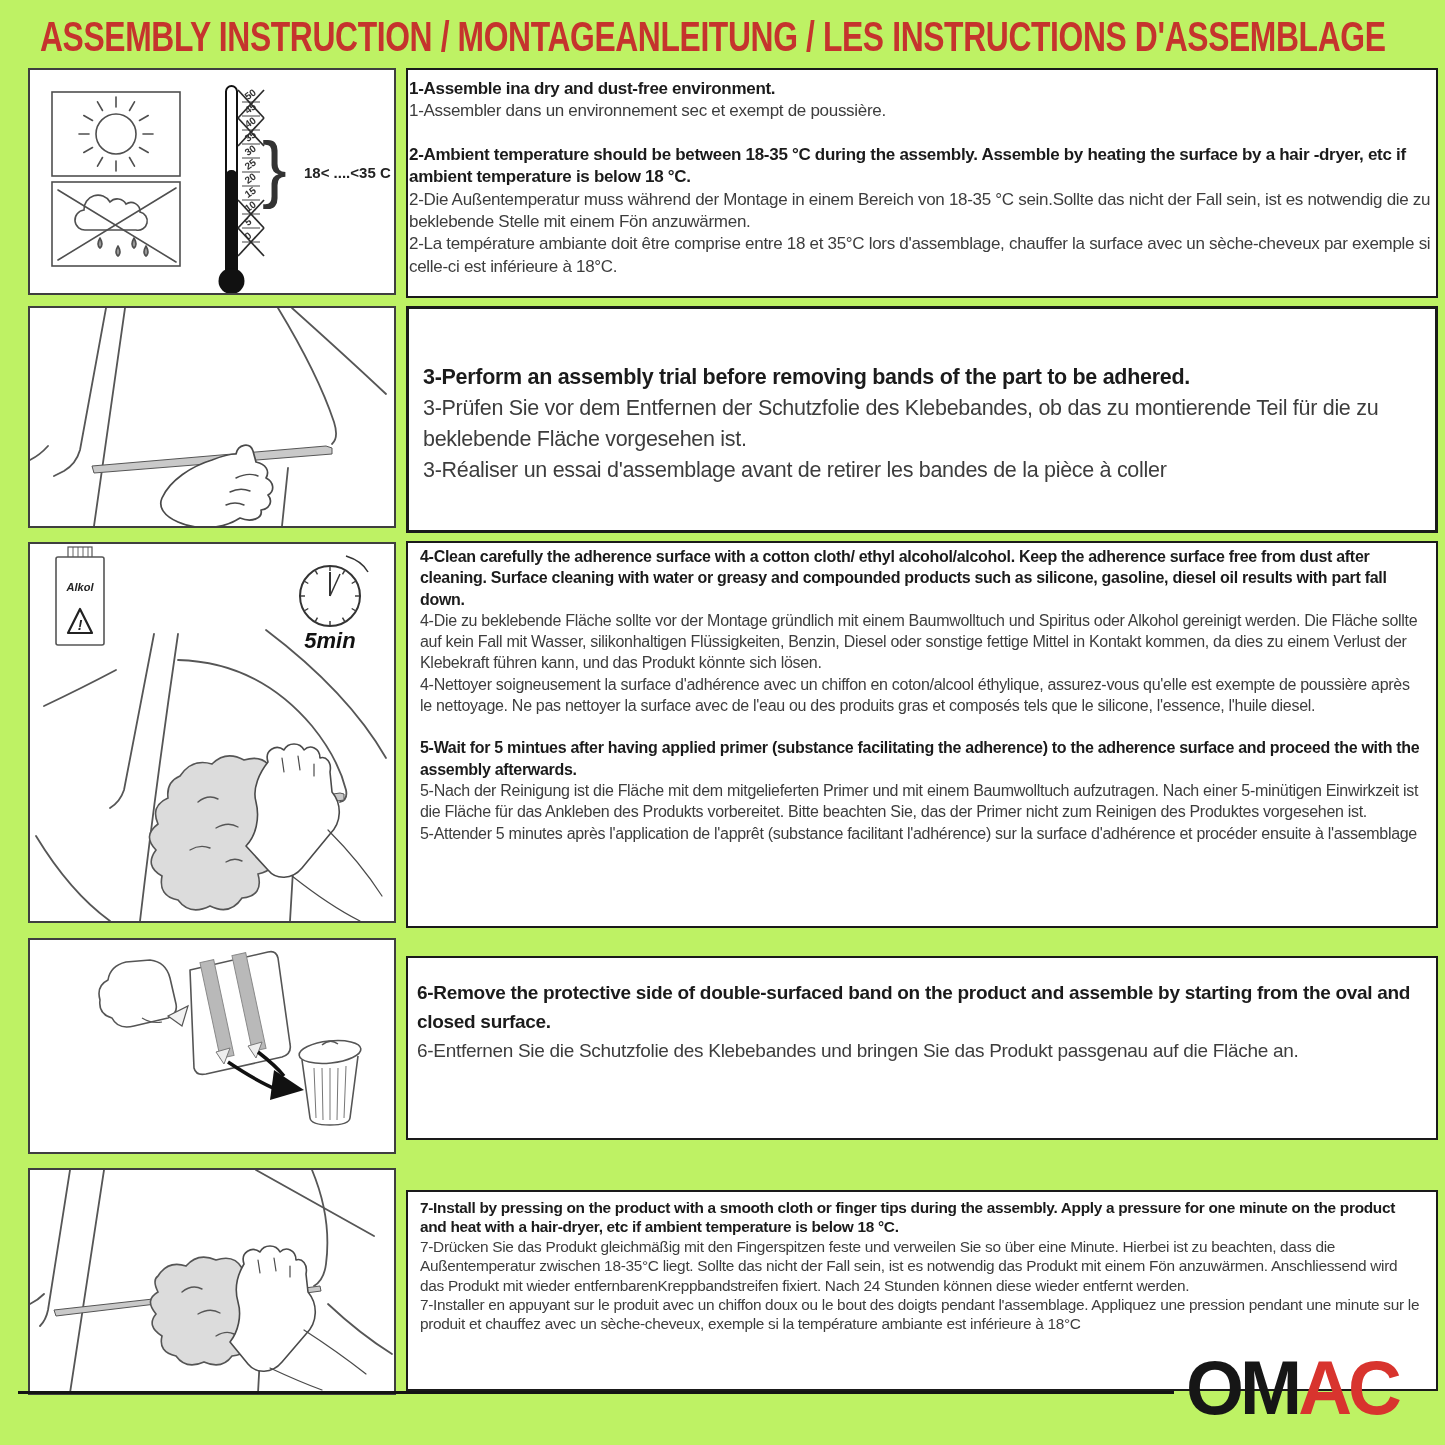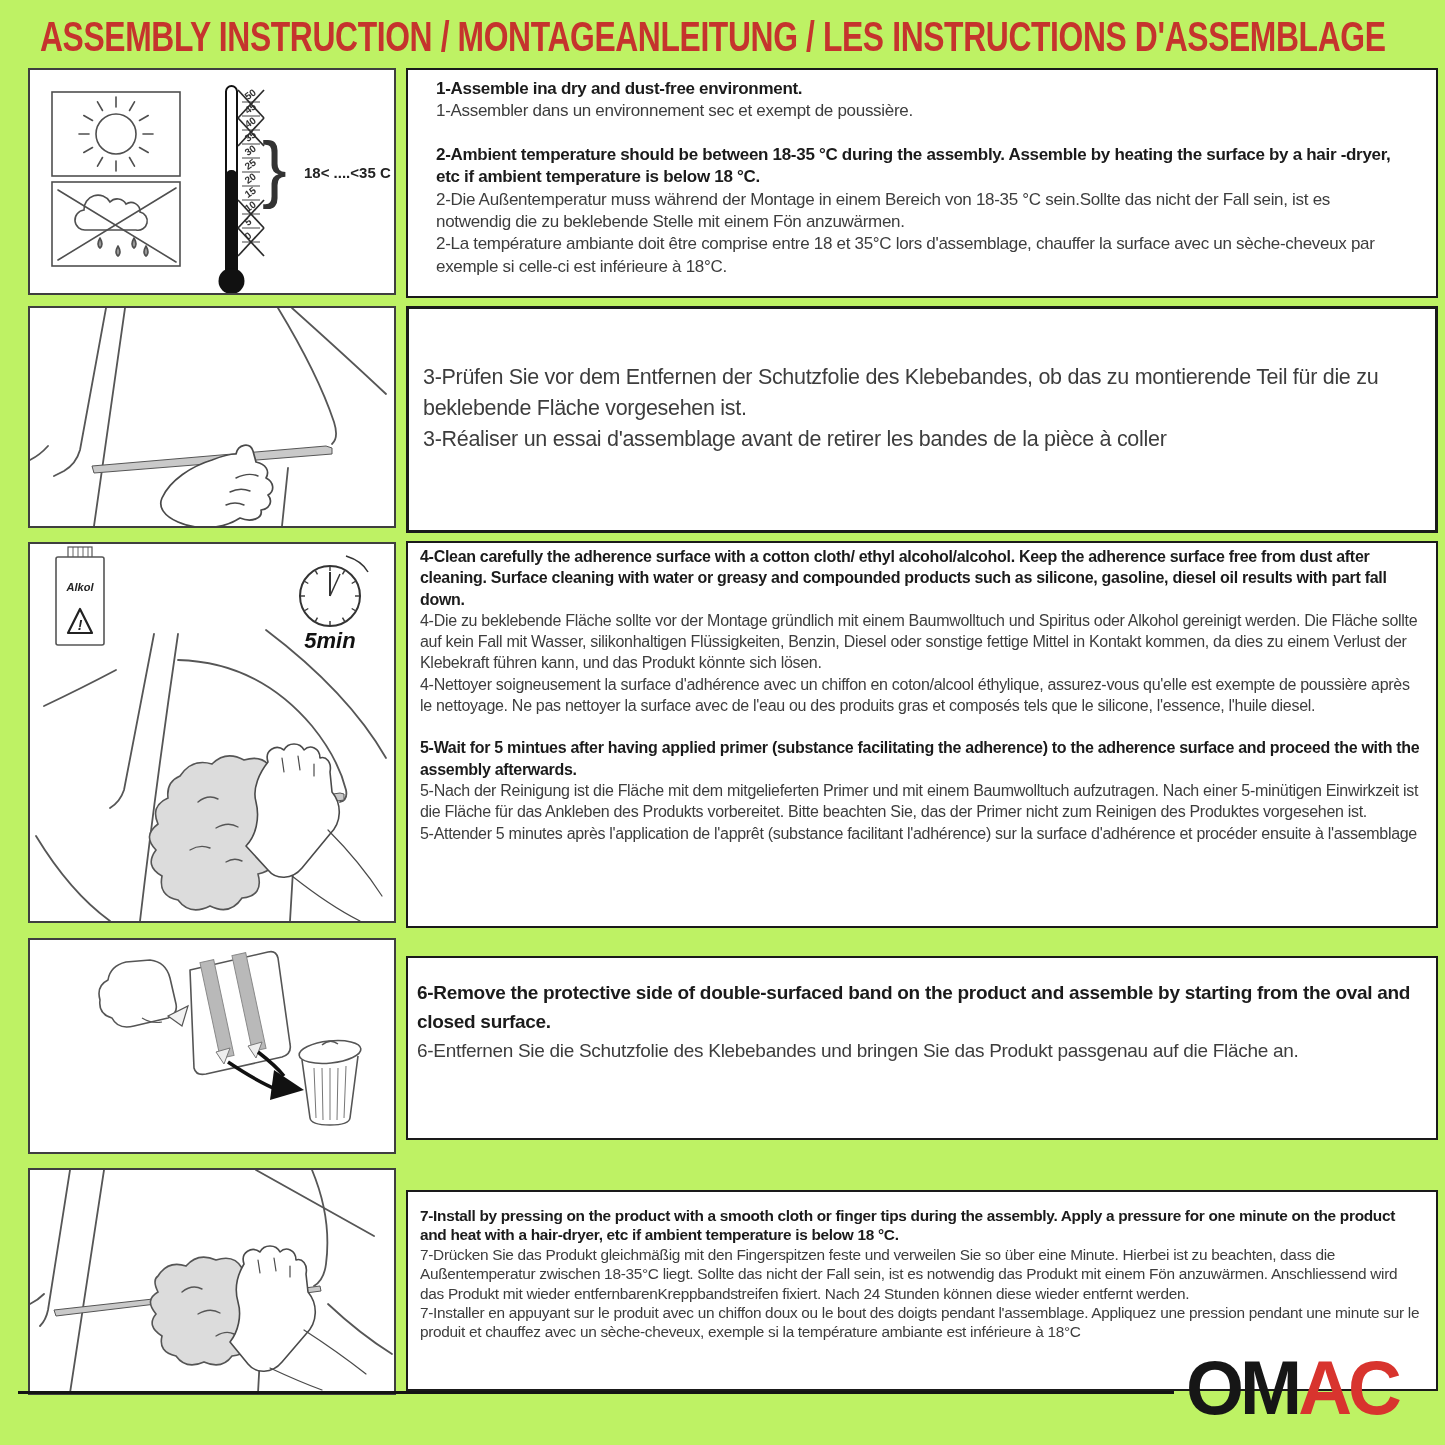--- a/index.html
+++ b/index.html
@@ -25,25 +25,25 @@
   .en { font-weight:700; color:#1b1b1b; }
   .de, .fr { font-weight:400; color:#3d3d3d; }
   .gap { height:21px; }
 
   .fig-a { top:68px;  height:227px; }
   .fig-b { top:306px; height:222px; }
   .fig-c { top:542px; height:381px;font-style:italic; }
   .fig-d { top:938px; height:216px; }
   .fig-e { top:1168px;height:227px; }
 
-  .text-a { top:68px;   height:230px; font-size:17px;   line-height:22.4px; padding:8px 28px; }
+  .text-a { top:68px;   height:230px; font-size:17px;   line-height:22.4px; padding:8px 1px; }
   .text-b { top:306px;  height:227px; font-size:21.5px; line-height:31px;  padding:53px 14px 0; border-width:3px; }
   .text-c { top:541px;  height:387px; font-size:16px;   line-height:21.3px; padding:3px 12px; }
   .text-d { top:956px;  height:184px; font-size:19px;   line-height:29px;  padding:20px 9px 0; border-width:2.5px; }
-  .text-e { top:1190px; height:201px; font-size:15.4px; line-height:19.4px; padding:14px 12px; }
+  .text-e { top:1190px; height:201px; font-size:15.4px; line-height:19.4px; padding:6px 12px; }
 
   .bottom-rule { position:absolute; left:18px; top:1391px; width:1156px; height:3px; background:#141414; }
   .logo {
     position:absolute; left:1186px; top:1350px; font-size:76px; font-weight:900;
     letter-spacing:-4px; line-height:1; white-space:nowrap;
     transform:scaleX(0.98); transform-origin:left top;
   }
   .logo .lg-black { color:#161616; }
   .logo .lg-red   { color:#d8342e; }
 
@@ -158,20 +158,21 @@
         <g fill="none" stroke="#4a4a4a" stroke-width="1.4" stroke-linecap="round">
           <path d="M206,170 q12,-6 22,-2"></path>
           <path d="M200,184 q10,-5 20,-1"></path>
           <path d="M196,197 q9,-4 18,0"></path>
         </g>
       </g>
     </svg>
   </div>
 
   <div class="textbox text-b">
+    <p class="en">3-Perform an assembly trial before removing bands of the part to be adhered.</p>
     <p class="de">3-Prüfen Sie vor dem Entfernen der Schutzfolie des Klebebandes, ob das zu montierende Teil für die zu beklebende Fläche vorgesehen ist.</p>
     <p class="fr">3-Réaliser un essai d'assemblage avant de retirer les bandes de la pièce à coller</p>
   </div>
 
   <div class="figbox fig-c">
     <svg width="364" height="377" viewBox="0 0 364 377">
       <g>
         <rect x="38" y="3" width="24" height="11" fill="#fff" stroke="#555" stroke-width="1.2"></rect>
         <g stroke="#555" stroke-width="0.9">
             <line x1="43" y1="3" x2="43" y2="14"></line>

